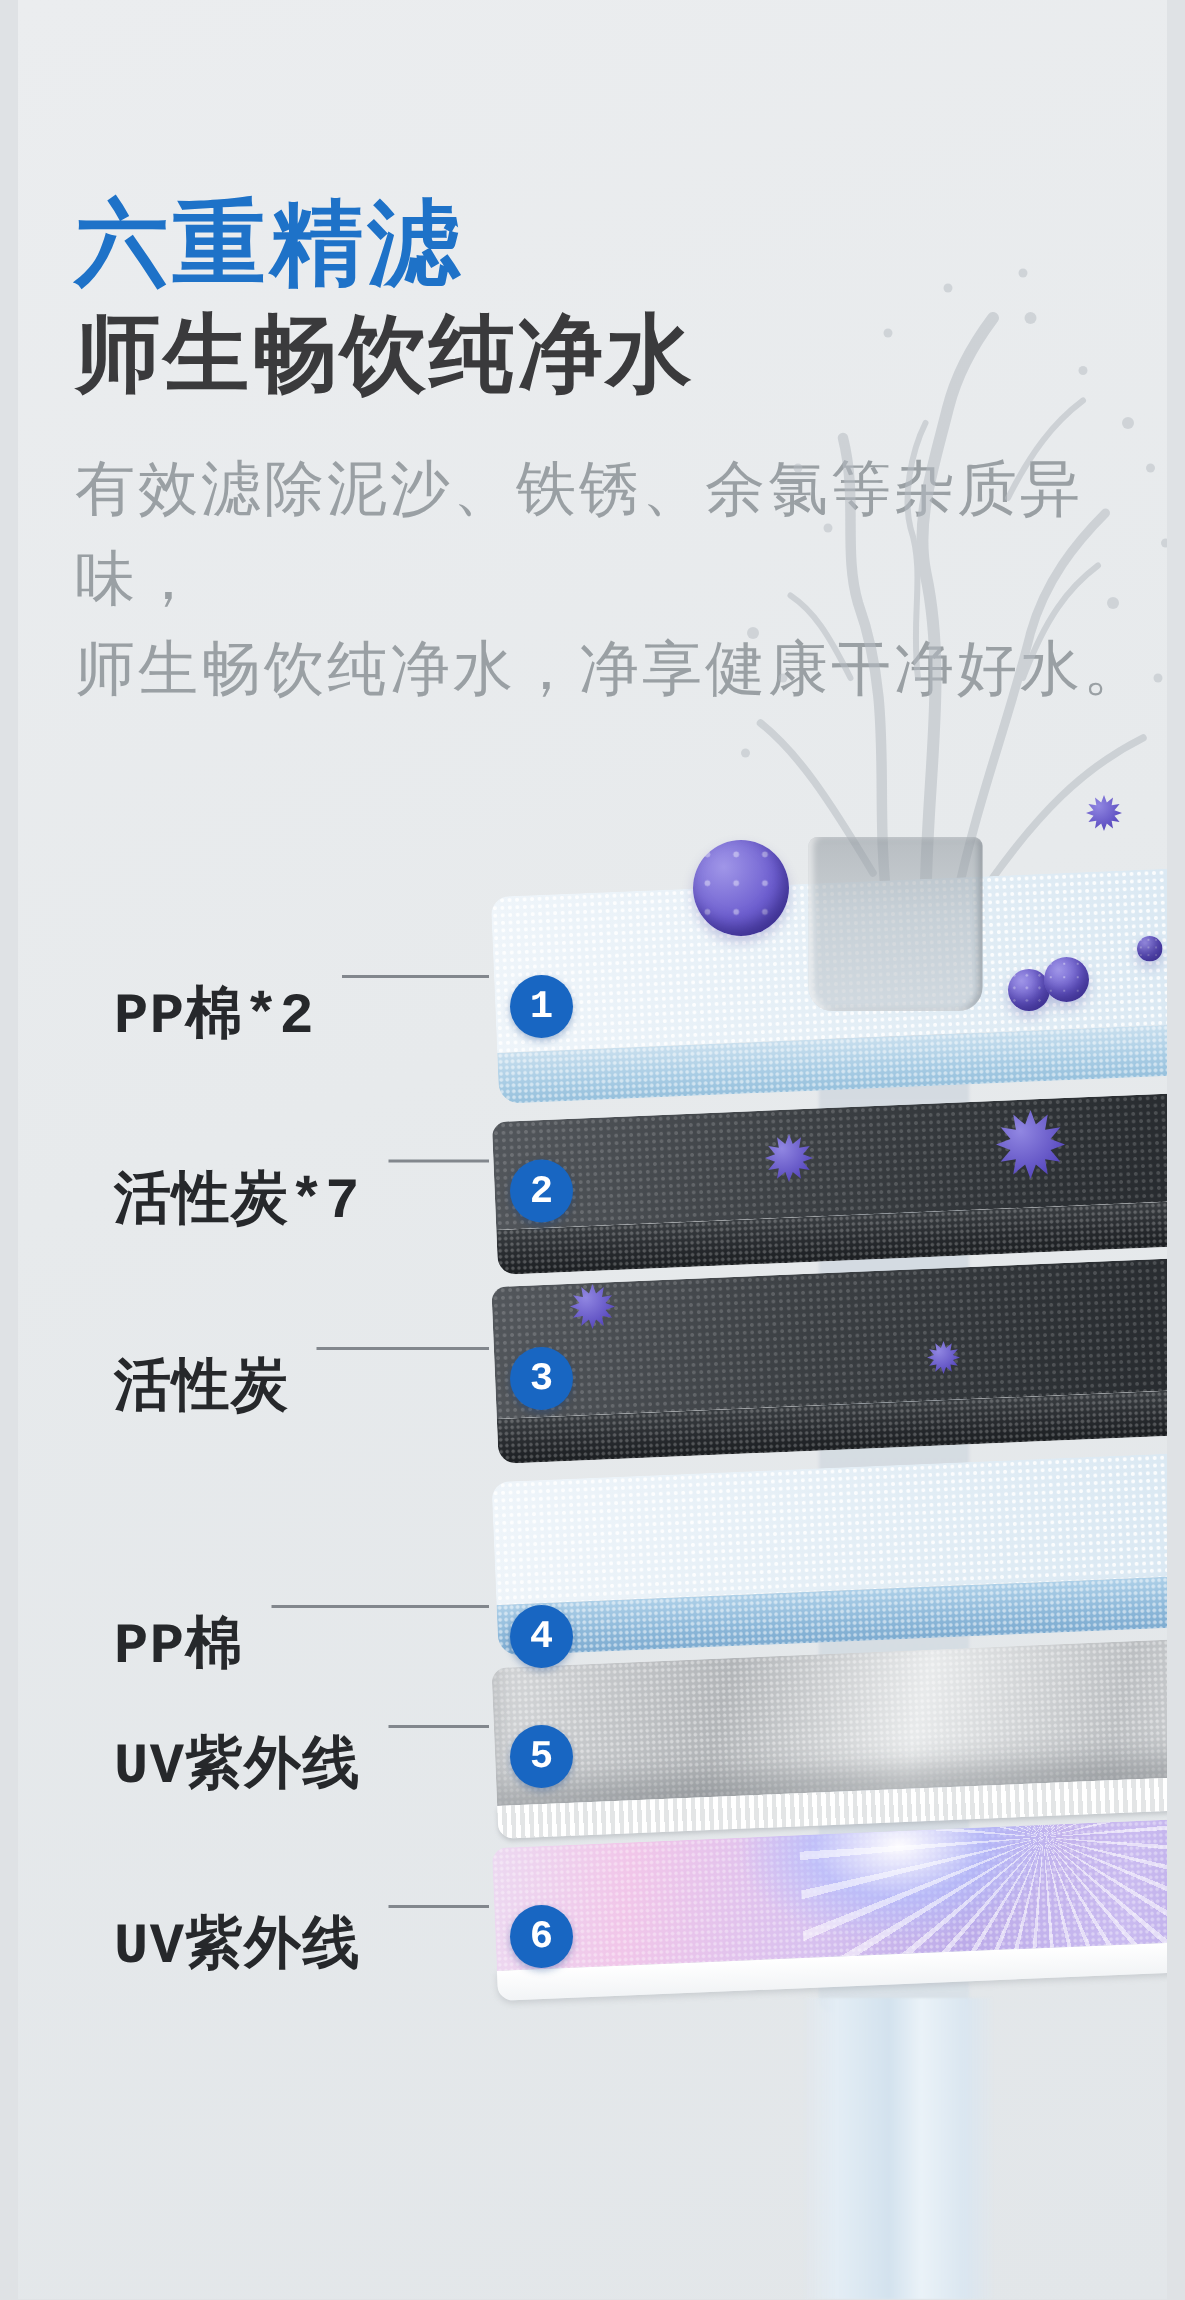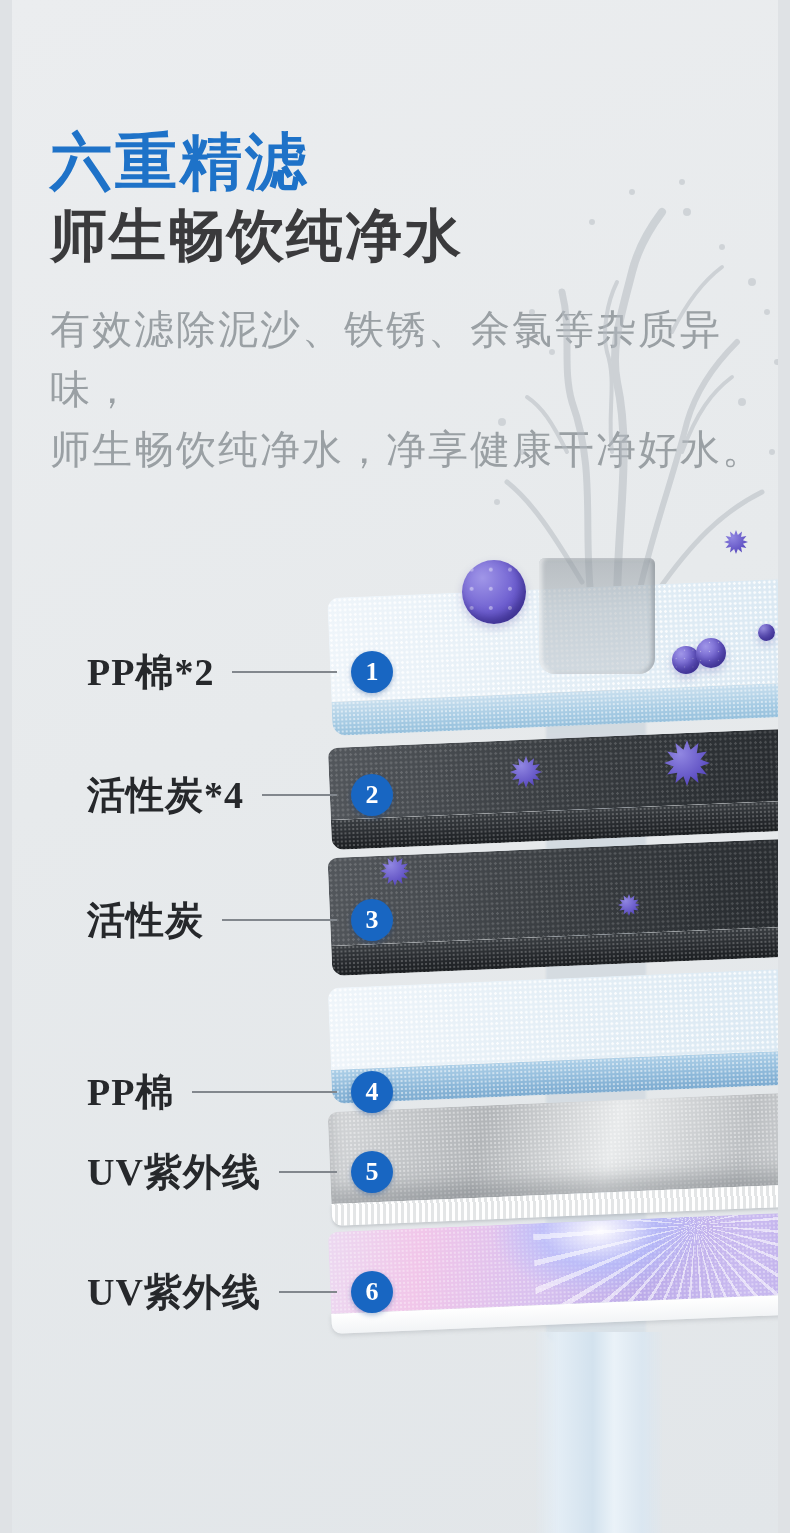--- a/index.html
+++ b/index.html
@@ -1,19 +1,19 @@
 <!DOCTYPE html>
 <html><head>
 <meta charset="utf-8">
 <style>
   html,body{margin:0;padding:0;background:#dfe2e5;}
   .stage{
     position:relative;width:766px;height:1533px;margin:0 auto;overflow:hidden;
     background:linear-gradient(160deg,#ebedef 0%,#e7eaec 45%,#e2e6e9 100%);
-    font-family:Liberation Serif, serif;
+    font-family:Liberation Mono, monospace;
   }
   
   .title{position:absolute;left:38px;top:120px;font-size:62px;font-weight:800;color:#1e72c8;letter-spacing:3px;}
   .subtitle{position:absolute;left:38px;top:198px;font-size:57px;font-weight:800;color:#3a3a3c;letter-spacing:2px;}
   .desc{position:absolute;left:38px;top:300px;font-size:40px;color:#9aa0a4;line-height:60px;letter-spacing:2px;}
   
   .splash{position:absolute;left:420px;top:152px;z-index:1;}
   .glass-cup{
     position:absolute;left:527px;top:558px;width:116px;height:116px;z-index:3;
     background:linear-gradient(180deg,rgba(138,146,153,.50) 0%,rgba(176,184,190,.55) 45%,rgba(196,203,209,.60) 100%);
@@ -103,21 +103,21 @@
   .virus{position:absolute;z-index:4;border-radius:50%;
     background:
       radial-gradient(rgba(255,255,255,.4) 13%,rgba(255,255,255,0) 16%),
       radial-gradient(circle at 32% 28%,#a096e8,#6e5fd0 55%,#4c3ead 100%);
     background-size:30% 30%,100% 100%;
     box-shadow:inset -4px -6px 10px rgba(38,28,110,.55),0 4px 8px rgba(80,70,160,.25);}
   .spiky{position:absolute;z-index:4;border-radius:0;
     background:radial-gradient(circle at 35% 30%,#9187e2,#5b4cc0 70%,#473a9e);
     clip-path:polygon(100% 50%,79% 57.8%,93.3% 75%,71.2% 71.2%,75% 93.3%,57.8% 79%,50% 100%,42.2% 79%,25% 93.3%,28.8% 71.2%,6.7% 75%,21% 57.8%,0% 50%,21% 42.2%,6.7% 25%,28.8% 28.8%,25% 6.7%,42.2% 21%,50% 0%,57.8% 21%,75% 6.7%,71.2% 28.8%,93.3% 25%,79% 42.2%);}
   
-  .row{position:absolute;left:64px;width:306px;height:44px;display:flex;align-items:center;z-index:6;margin-left:11px;}
+  .row{position:absolute;left:64px;width:306px;height:44px;display:flex;align-items:flex-start;z-index:6;}
   .row .lbl{font-size:38px;font-weight:700;color:#26282b;white-space:nowrap;letter-spacing:1px;}
   .row .line{flex:1;height:2px;background:#82878d;margin:0 14px 0 18px;}
   .row .badge{width:42px;height:42px;border-radius:50%;background:#1866c2;color:#fff;
     font-size:26px;font-weight:700;display:flex;align-items:center;justify-content:center;flex:0 0 42px;
     box-shadow:0 2px 5px rgba(20,70,140,.35);}
 </style>
 </head>
 <body>
 
 <div class="stage">
@@ -200,21 +200,21 @@
   <div class="spiky" style="left:652px;top:740px;width:46px;height:46px"></div>
   <div class="spiky" style="left:368px;top:856px;width:30px;height:30px"></div>
   <div class="spiky" style="left:606px;top:894px;width:22px;height:22px"></div>
 
   <div class="row" style="top:650px">
     <span class="lbl">PP棉*2</span>
     <span class="line"></span>
     <span class="badge">1</span>
   </div>
   <div class="row" style="top:773px">
-    <span class="lbl">活性炭*4</span>
+    <span class="lbl">活性炭*7</span>
     <span class="line"></span>
     <span class="badge">2</span>
   </div>
   <div class="row" style="top:898px">
     <span class="lbl">活性炭</span>
     <span class="line"></span>
     <span class="badge">3</span>
   </div>
   <div class="row" style="top:1070px">
     <span class="lbl">PP棉</span>

